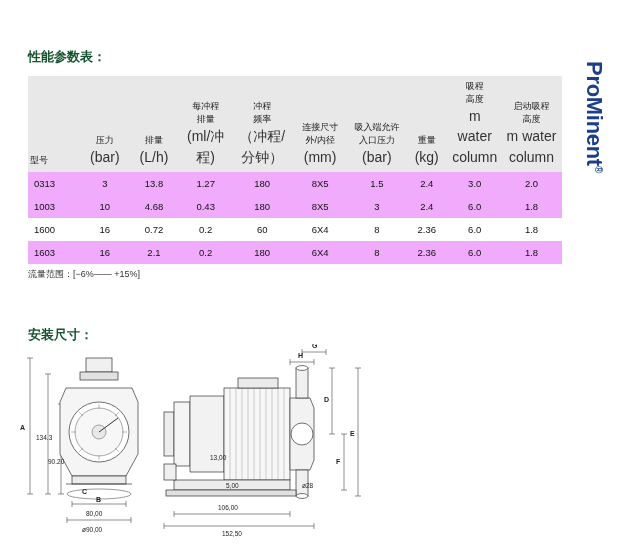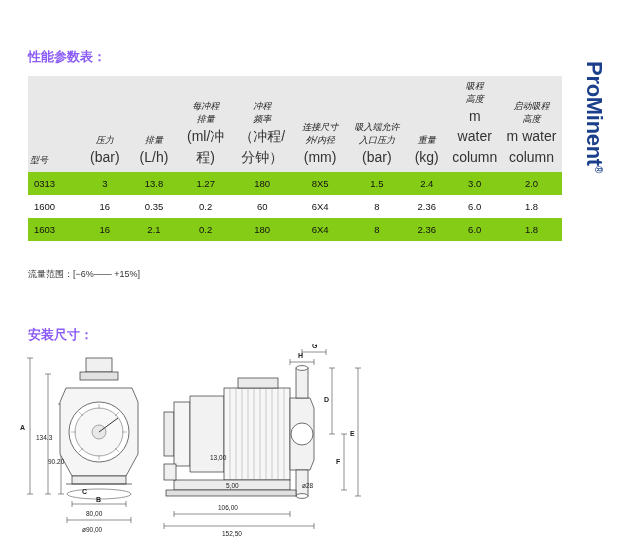--- a/index.html
+++ b/index.html
@@ -42,21 +42,21 @@
     font-size: 10px;
     vertical-align: super;
   }
 
   
   .section-title {
     position: absolute;
     left: 28px;
     font-size: 13px;
     font-weight: bold;
-    color: #8b5cf6;
+    color: #14532d;
   }
   #title-perf { top: 48px; }
   #title-dims { top: 326px; }
 
   
   .table-wrap {
     position: absolute;
     left: 28px;
     top: 76px;
     width: 534px;
@@ -72,36 +72,35 @@
     font-weight: normal;
     font-size: 9px;
     padding: 4px 2px 5px 2px;
     vertical-align: bottom;
     line-height: 1.45;
     border: none;
     text-align: center;
   }
   table.perf thead th .hl {
     display: block;
-    font-style: italic;
   }
   table.perf thead th .unit {
     display: block;
     font-size: 14px;
     color: #333;
   }
   table.perf tbody td {
     padding: 6px 2px;
     text-align: center;
     font-size: 9.5px;
     color: #111;
     border: none;
   }
   table.perf tbody tr.alt td {
-    background: #84cc16;
+    background: #f0abfc;
   }
   table.perf tbody tr td:first-child {
     text-align: left;
     padding-left: 6px;
   }
   table.perf thead th:first-child {
     text-align: left;
   }
   .col0 { width: 58px; }
   .col1 { width: 52px; }
@@ -213,24 +212,36 @@
         <td>3</td>
         <td>13.8</td>
         <td>1.27</td>
         <td>180</td>
         <td>8X5</td>
         <td>1.5</td>
         <td>2.4</td>
         <td>3.0</td>
         <td>2.0</td>
       </tr>
+      <tr class="alt">
+        <td>1003</td>
+        <td>10</td>
+        <td>4.68</td>
+        <td>0.43</td>
+        <td>180</td>
+        <td>8X5</td>
+        <td>3</td>
+        <td>2.4</td>
+        <td>6.0</td>
+        <td>1.8</td>
+      </tr>
       <tr>
         <td>1600</td>
         <td>16</td>
-        <td>0.35</td>
+        <td>0.72</td>
         <td>0.2</td>
         <td>60</td>
         <td>6X4</td>
         <td>8</td>
         <td>2.36</td>
         <td>6.0</td>
         <td>1.8</td>
       </tr>
       <tr class="alt">
         <td>1603</td>

